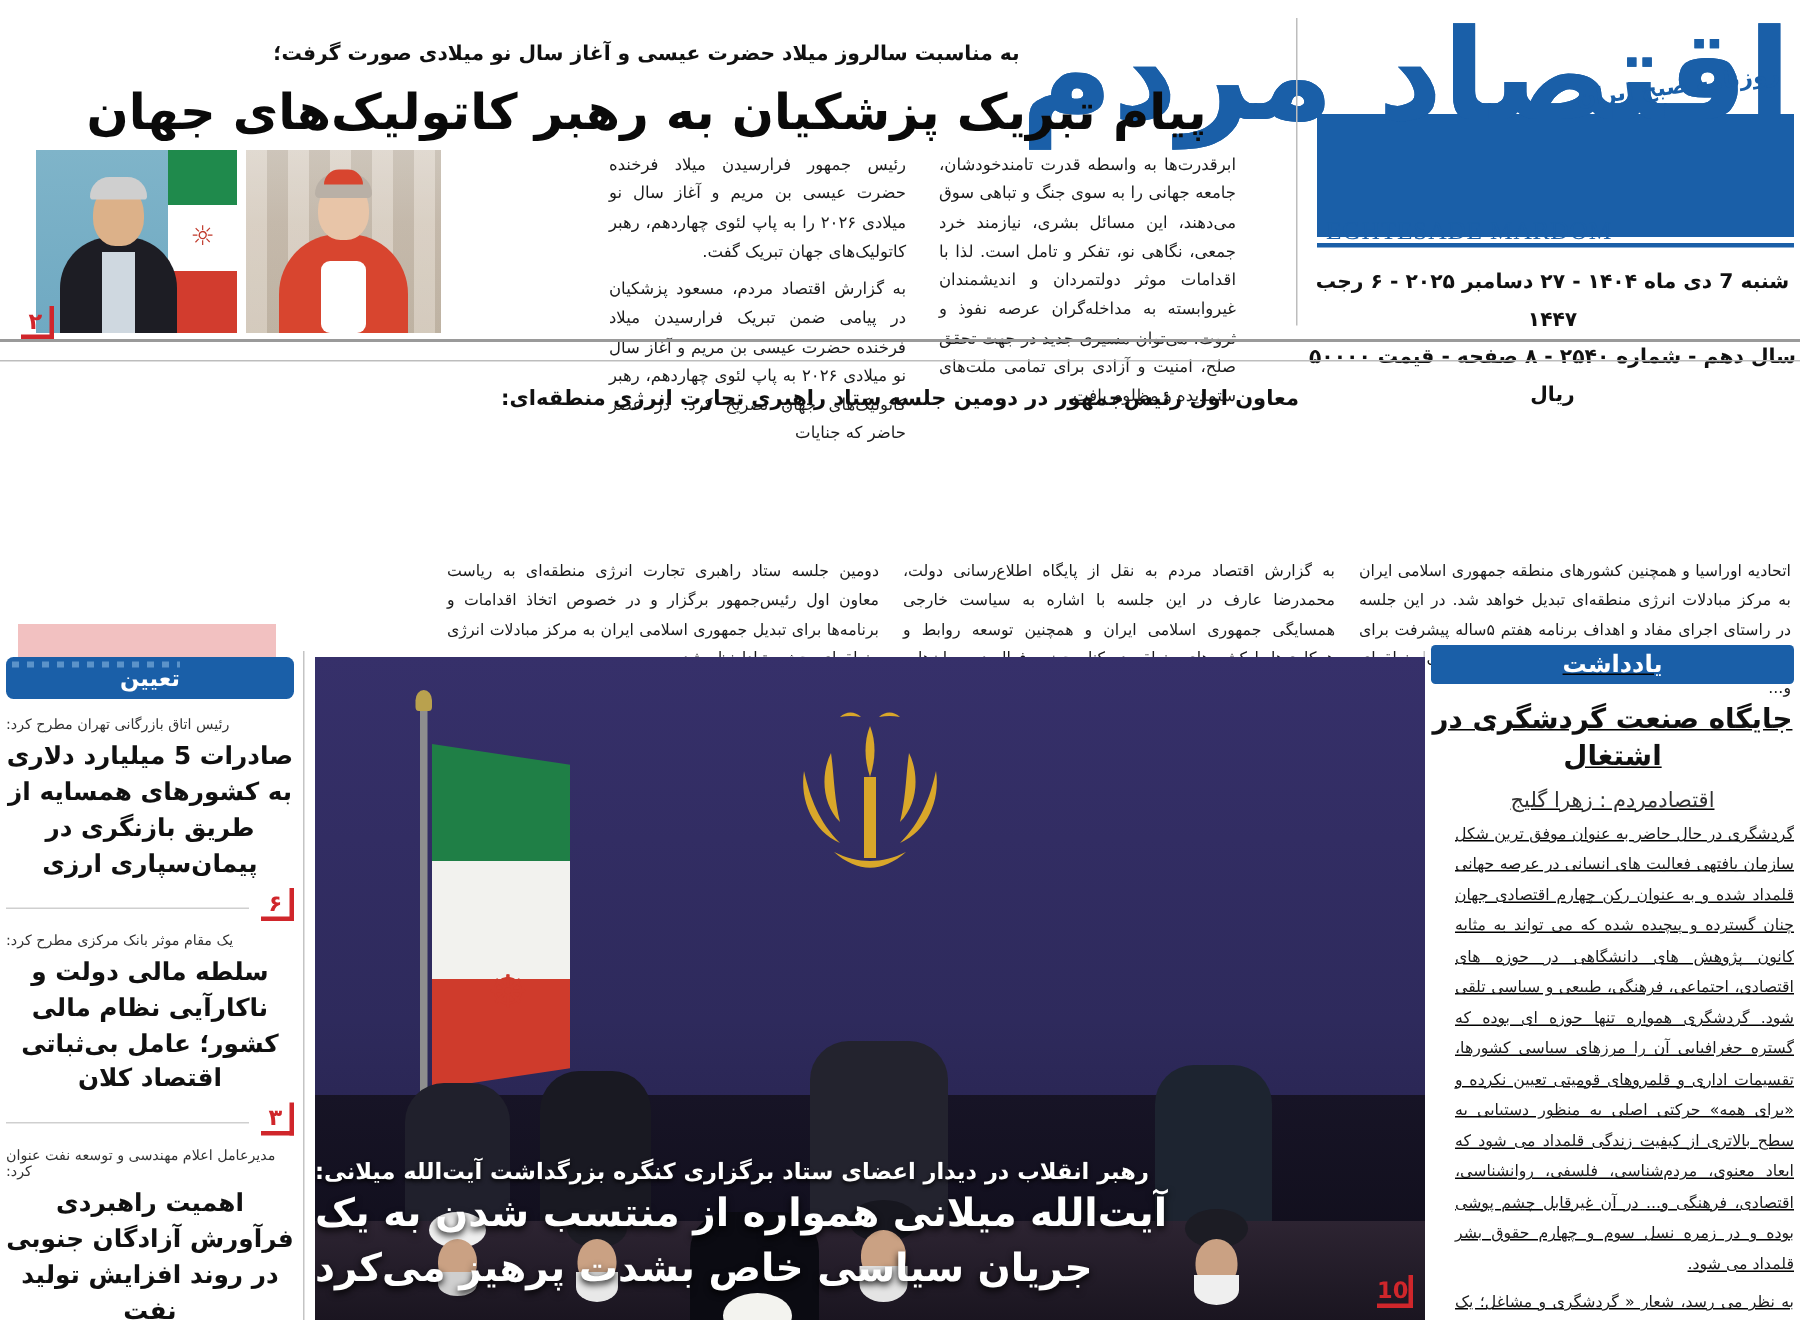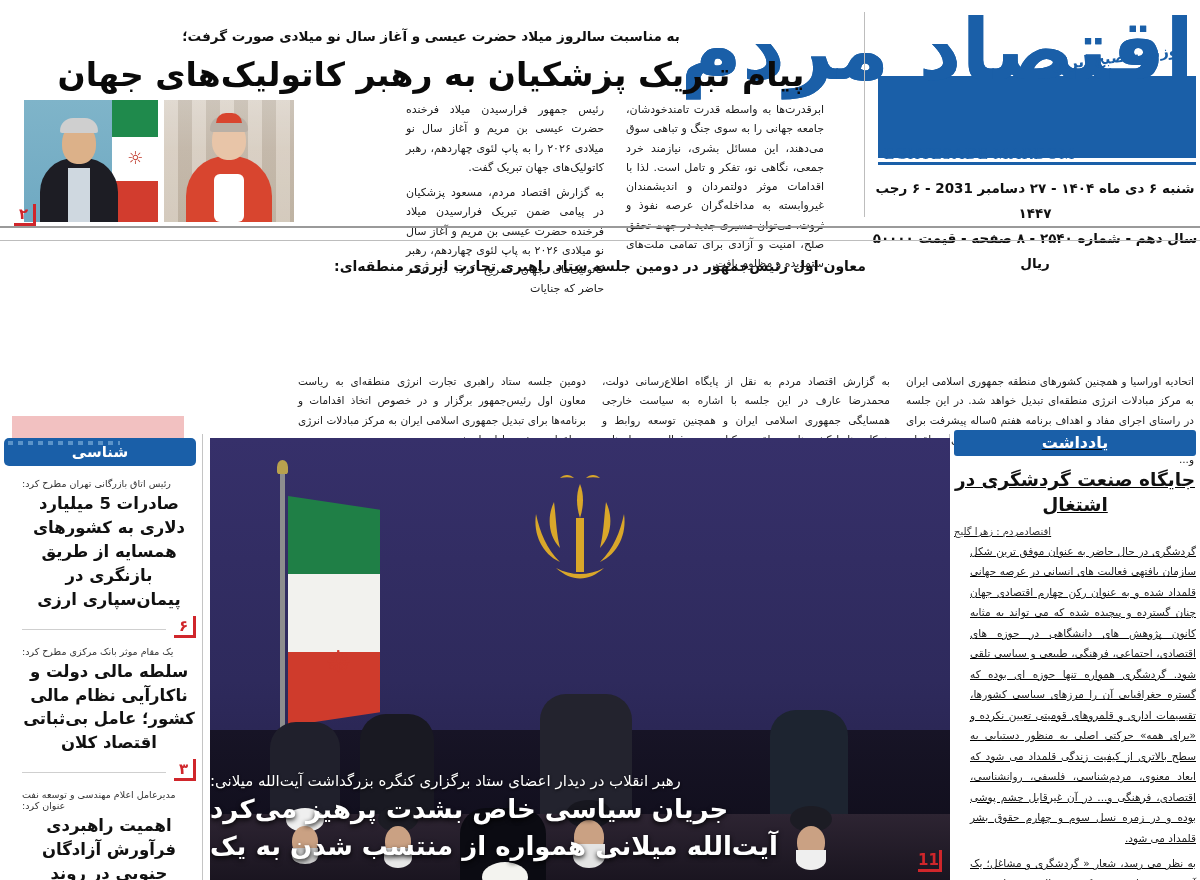--- a/index.html
+++ b/index.html
@@ -168,21 +168,21 @@
   .note-head {
     margin: 14px 0 0 0; height:26px; background:#1a5fa8;
     border-radius: 3px; color:#fff; font-size:16px; font-weight:bold;
     text-align:center; line-height:26px;
   }
   .note-title {
     text-align:center; font-size:18.5px; font-weight:bold; color:#111;
     margin-top:12px; line-height:1.35;
   }
   .note-byline {
-    text-align:left; font-size:10px; color:#333; margin-top:8px;
+    text-align:center; font-size:14px; color:#333; margin-top:8px;
   }
   .note-body { font-size:10.5px; line-height:1.95; text-align:justify; color:#1a1a1a; margin-top:4px; }
   .note-body p { margin:0 0 5px 16px; }
   .v-rule-note { position:absolute; right:250px; top:18px; width:1px; height:446px; background:#c4c4c4; }
 
   
   .vitrin-col { position:absolute; left:4px; top:0; width:196px; height:464px; }
   .vitrin-ribbon {
     position:absolute; left:8px; top:0; width:172px; height:30px;
     background:#f0b6b6; opacity:.85;
@@ -190,21 +190,21 @@
   .vitrin-bar {
     position:absolute; left:0; top:22px; width:192px; height:28px;
     background:#1a5fa8; border-radius:5px;
     color:#fff; font-size:15px; font-weight:bold; text-align:center; line-height:28px;
   }
   .vitrin-bar:before{
     content:""; position:absolute; left:4px; top:3px; width:112px; height:4px;
     background: repeating-linear-gradient(90deg,#5b93c9 0 5px, #1a5fa8 5px 10px);
   }
   .vitrin-items { position:absolute; left:0; top:58px; width:192px; }
-  .vit-item { padding-top:4px;margin-left:18px; }
+  .vit-item { padding-top:4px; }
   .vit-kicker { font-size:9.5px; color:#333; text-align:left; margin-bottom:3px; }
   .vit-title { font-size:16.5px; font-weight:bold; color:#111; line-height:1.45; text-align:center; }
   .vit-foot { margin-top:4px; position:relative; height:26px; }
   .vit-foot .sep { position:absolute; left:0; right:30px; top:13px; height:1px; background:#cfcfcf; }
   .vit-foot .pg-badge { position:absolute; right:0; top:0; }
   .v-rule-vit { position:absolute; left:202px; top:18px; width:1px; height:446px; background:#c4c4c4; }
 
   
   .photo-block {
     position:absolute; left:210px; top:22px; width:740px; height:442px;
@@ -238,21 +238,21 @@
   .ph-carpet{position:absolute;left:0;bottom:0;width:100%;height:66px;background:linear-gradient(180deg,#2d2432 0%,#1a1520 100%);}
   .fig { position:absolute; bottom:66px; }
   .fig .body { position:absolute; bottom:0; border-radius: 26px 26px 0 0; }
   .fig .head { position:absolute; border-radius:50% 50% 45% 45%; background:#caa183; }
   .fig .turban { position:absolute; border-radius:50%; }
   .fig .beard { position:absolute; background:#cfcfcf; border-radius:0 0 50% 50%; }
 
   .ph-caption-kicker {
     position:absolute; left:0; right:0; bottom:90px;
     text-align:left; padding-left:0; padding-right:18px;
-    font-size:15px; font-weight:normal; color:#fff;
+    font-size:15px; font-weight:bold; color:#fff;
     text-shadow:0 1px 3px rgba(0,0,0,.95);
   }
   .ph-caption {
     position:absolute; left:0; right:0; bottom:14px; padding-right:18px;
     text-align:left; font-size:26px; font-weight:bold; color:#fff;
     line-height:1.45; text-shadow:0 2px 5px rgba(0,0,0,.95);
   }
   .ph-caption .ln { display:block; }
   .ph-pg {
     position:absolute; right:8px; bottom:8px;
@@ -269,21 +269,21 @@
   <div class="top-strip">
 
     <div class="masthead">
       <div class="logo-wrap">
         <div class="logo-bar"></div>
         <div class="logo-word">اقتصاد مردم</div>
         <div class="logo-tag">روزنامه صبح ایران</div>
         <div class="logo-latin">EGHTESADE MARDOM</div>
       </div>
       <div class="masthead-dates">
-        <div>شنبه ۶ دی ماه ۱۴۰۴ - ۲۷ دسامبر 2031 - ۶ رجب ۱۴۴۷</div>
+        <div>شنبه 7 دی ماه ۱۴۰۴ - ۲۷ دسامبر ۲۰۲۵ - ۶ رجب ۱۴۴۷</div>
         <div>سال دهم - شماره ۲۵۴۰ - ۸ صفحه - قیمت ۵۰۰۰۰ ریال</div>
       </div>
     </div>
 
     <div class="v-rule-top"></div>
 
     <div class="top-article">
       <div class="ta-kicker">به مناسبت سالروز میلاد حضرت عیسی و آغاز سال نو میلادی صورت گرفت؛</div>
       <div class="ta-head">پیام تبریک پزشکیان به رهبر کاتولیک‌های جهان</div>
 
@@ -345,21 +345,21 @@
       <div class="note-body">
         <p>گردشگری در حال حاضر به عنوان موفق ترین شکل سازمان یافتهی فعالیت های انسانی در عرصه جهانی قلمداد شده و به عنوان رکن چهارم اقتصادی جهان چنان گسترده و پیچیده شده که می تواند به مثابه کانون پژوهش های دانشگاهی در حوزه های اقتصادی، اجتماعی، فرهنگی، طبیعی و سیاسی تلقی شود. گردشگری همواره تنها حوزه ای بوده که گستره جغرافیایی آن را مرزهای سیاسی کشورها، تقسیمات اداری و قلمروهای قومیتی تعیین نکرده و «برای همه» حرکتی اصلی به منظور دستیابی به سطح بالاتری از کیفیت زندگی قلمداد می شود که ابعاد معنوی، مردم‌شناسی، فلسفی، روانشناسی، اقتصادی، فرهنگی و... در آن غیرقابل چشم پوشی بوده و در زمره نسل سوم و چهارم حقوق بشر قلمداد می شود.</p>
         <p>به نظر می رسد، شعار « گردشگری و مشاغل؛ یک آینده بهتر برای همه» که در سال ۲۰۱۹ از سوی سازمان جهانی گردشگری اعلام شده تاکید بر اهمیت این صنعت در اشتغال دارد. ایجاد شغل با پیشرفت تکنولوژی و رشد جمعیت به یکی از معضلات کشورها بدل شده است و کشور ما ایران با دارا بودن بیش از ۴۵ درصد از جمعیت جوان و نیروی کار، از این قاعده مستثنی نیست و صد البته این ظرفیت نیروی جوان در کشور کم نظیر است.</p>
 
       </div>
     </div>
     <div class="v-rule-note"></div>
 
     <div class="vitrin-col">
       <div class="vitrin-ribbon"></div>
-      <div class="vitrin-bar">شناسی</div>
+      <div class="vitrin-bar">تعیین</div>
 
       <div class="vitrin-items">
 
         <div class="vit-item">
           <div class="vit-kicker">رئیس اتاق بازرگانی تهران مطرح کرد:</div>
           <div class="vit-title">صادرات 5 میلیارد دلاری به کشورهای همسایه از طریق بازنگری در پیمان‌سپاری ارزی</div>
           <div class="vit-foot">
             <span class="sep"></span>
             <span class="pg-badge">۶</span>
           </div>
@@ -435,20 +435,20 @@
         <div class="head" style="left:27px; top:12px; width:28px; height:32px;"></div>
         <div class="beard" style="left:26px; top:36px; width:30px; height:20px; background:#efefef;"></div>
       </div>
       <div class="fig" style="left:250px; bottom:0;">
         <div class="body" style="left:0; width:86px; height:72px; background:#0b0b12;"></div>
         <div class="turban" style="left:22px; top:-18px; width:46px; height:30px; background:#f3f3ef;"></div>
       </div>
 
       <div class="ph-caption-kicker">رهبر انقلاب در دیدار اعضای ستاد برگزاری کنگره بزرگداشت آیت‌الله میلانی:</div>
       <div class="ph-caption">
+        <span class="ln">آیت‌الله میلانی همواره از منتسب شدن به یک</span>
         <span class="ln">جریان سیاسی خاص بشدت پرهیز می‌کرد</span>
-        <span class="ln">آیت‌الله میلانی همواره از منتسب شدن به یک</span>
-      </div>
-      <div class="ph-pg">11</div>
+      </div>
+      <div class="ph-pg">10</div>
     </div>
 
   </div>
 </div>
 
 </body></html>

